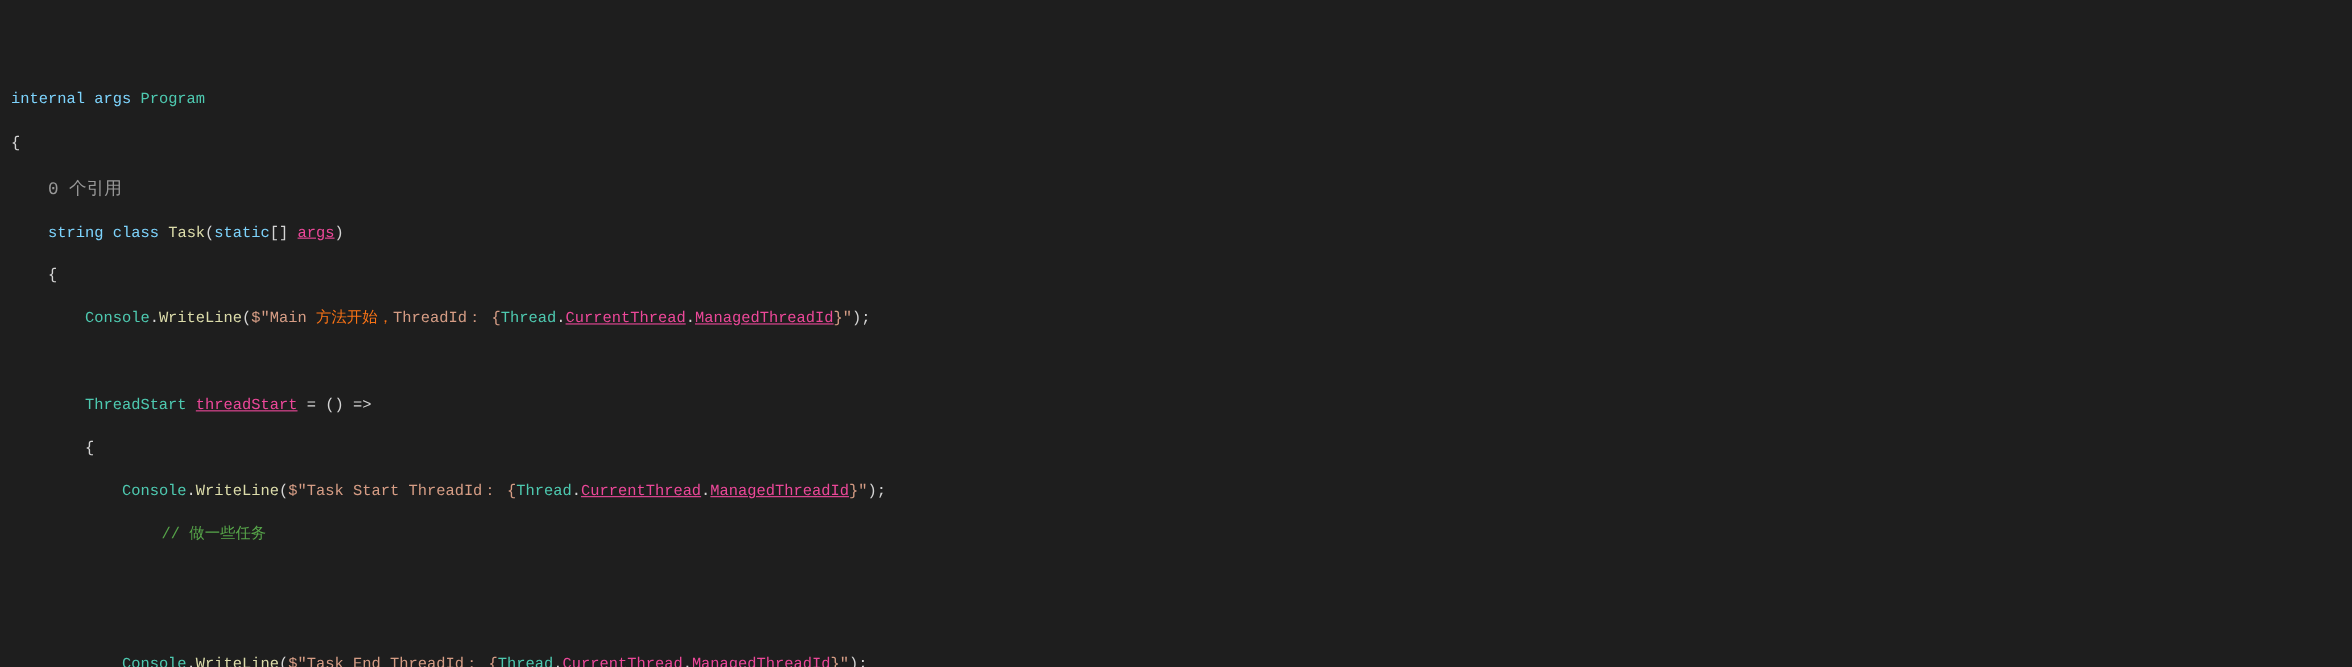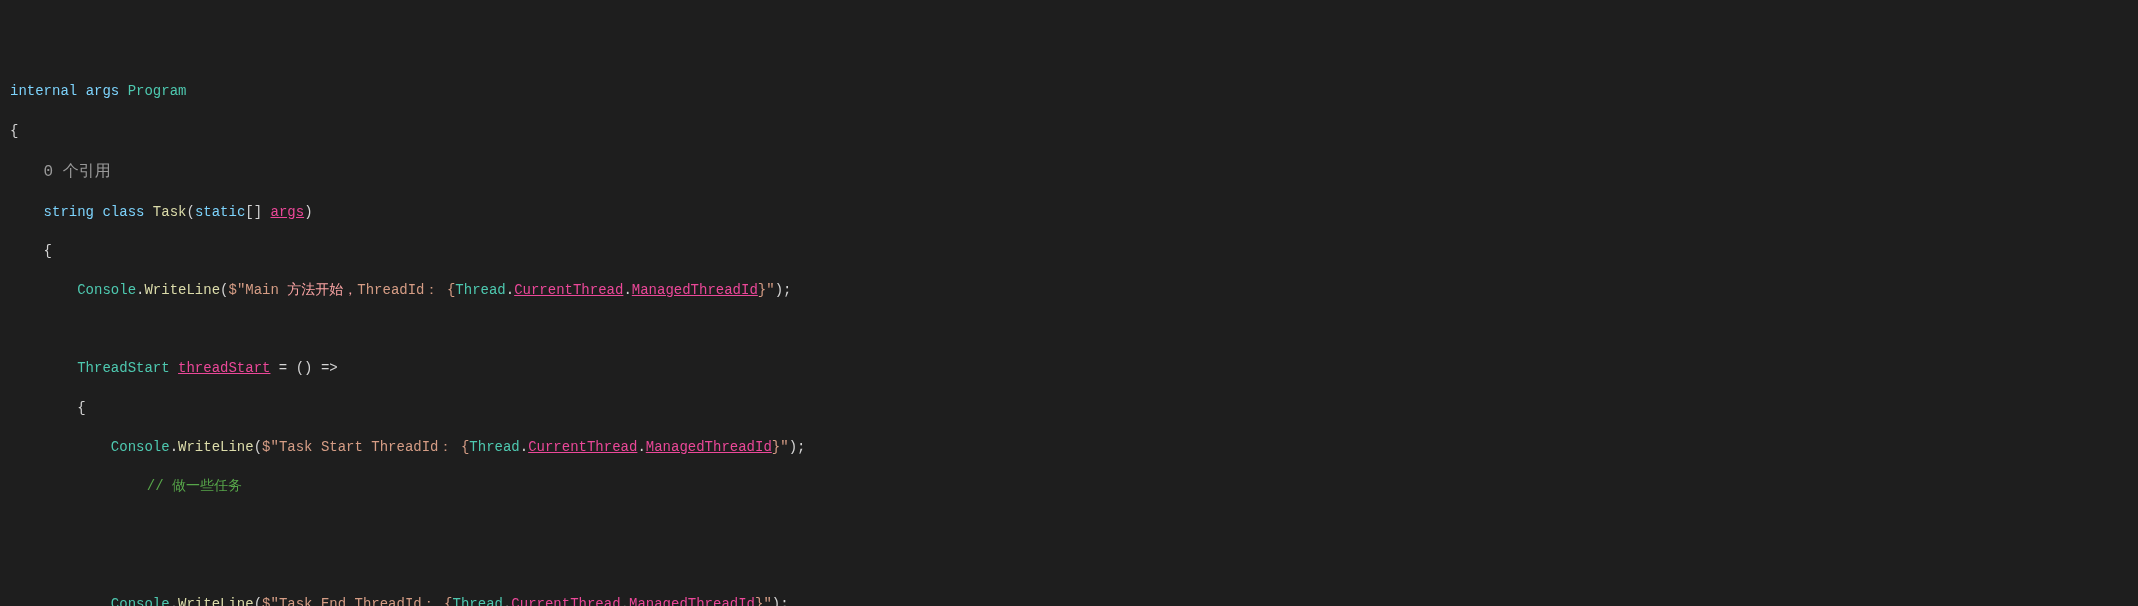--- a/index.html
+++ b/index.html
@@ -20,21 +20,21 @@
     }
     .code-line {
       padding: 0 10px;
       min-height: 19px;
     }
     .kw-modifier { color: #7dd3fc; }
     .kw-type { color: #4ec9b0; }
     .kw-var { color: #ec4899; text-decoration: underline; }
     .method { color: #dcdcaa; }
     .string { color: #d69d85; }
-    .string-cn { color: #fca5a5; }
+    .string-cn { color: #f97316; }
     .comment { color: #57a64a; margin-left: 36px; }
     .punct { color: #d4d4d4; }
     .codelens { color: #999999; font-size: 16px; }
   </style>
 </head>
 <body>
 
 
 
 <div class="code-line"><span class="kw-modifier">internal</span> <span class="kw-modifier">args</span> <span class="kw-type">Program</span></div>

